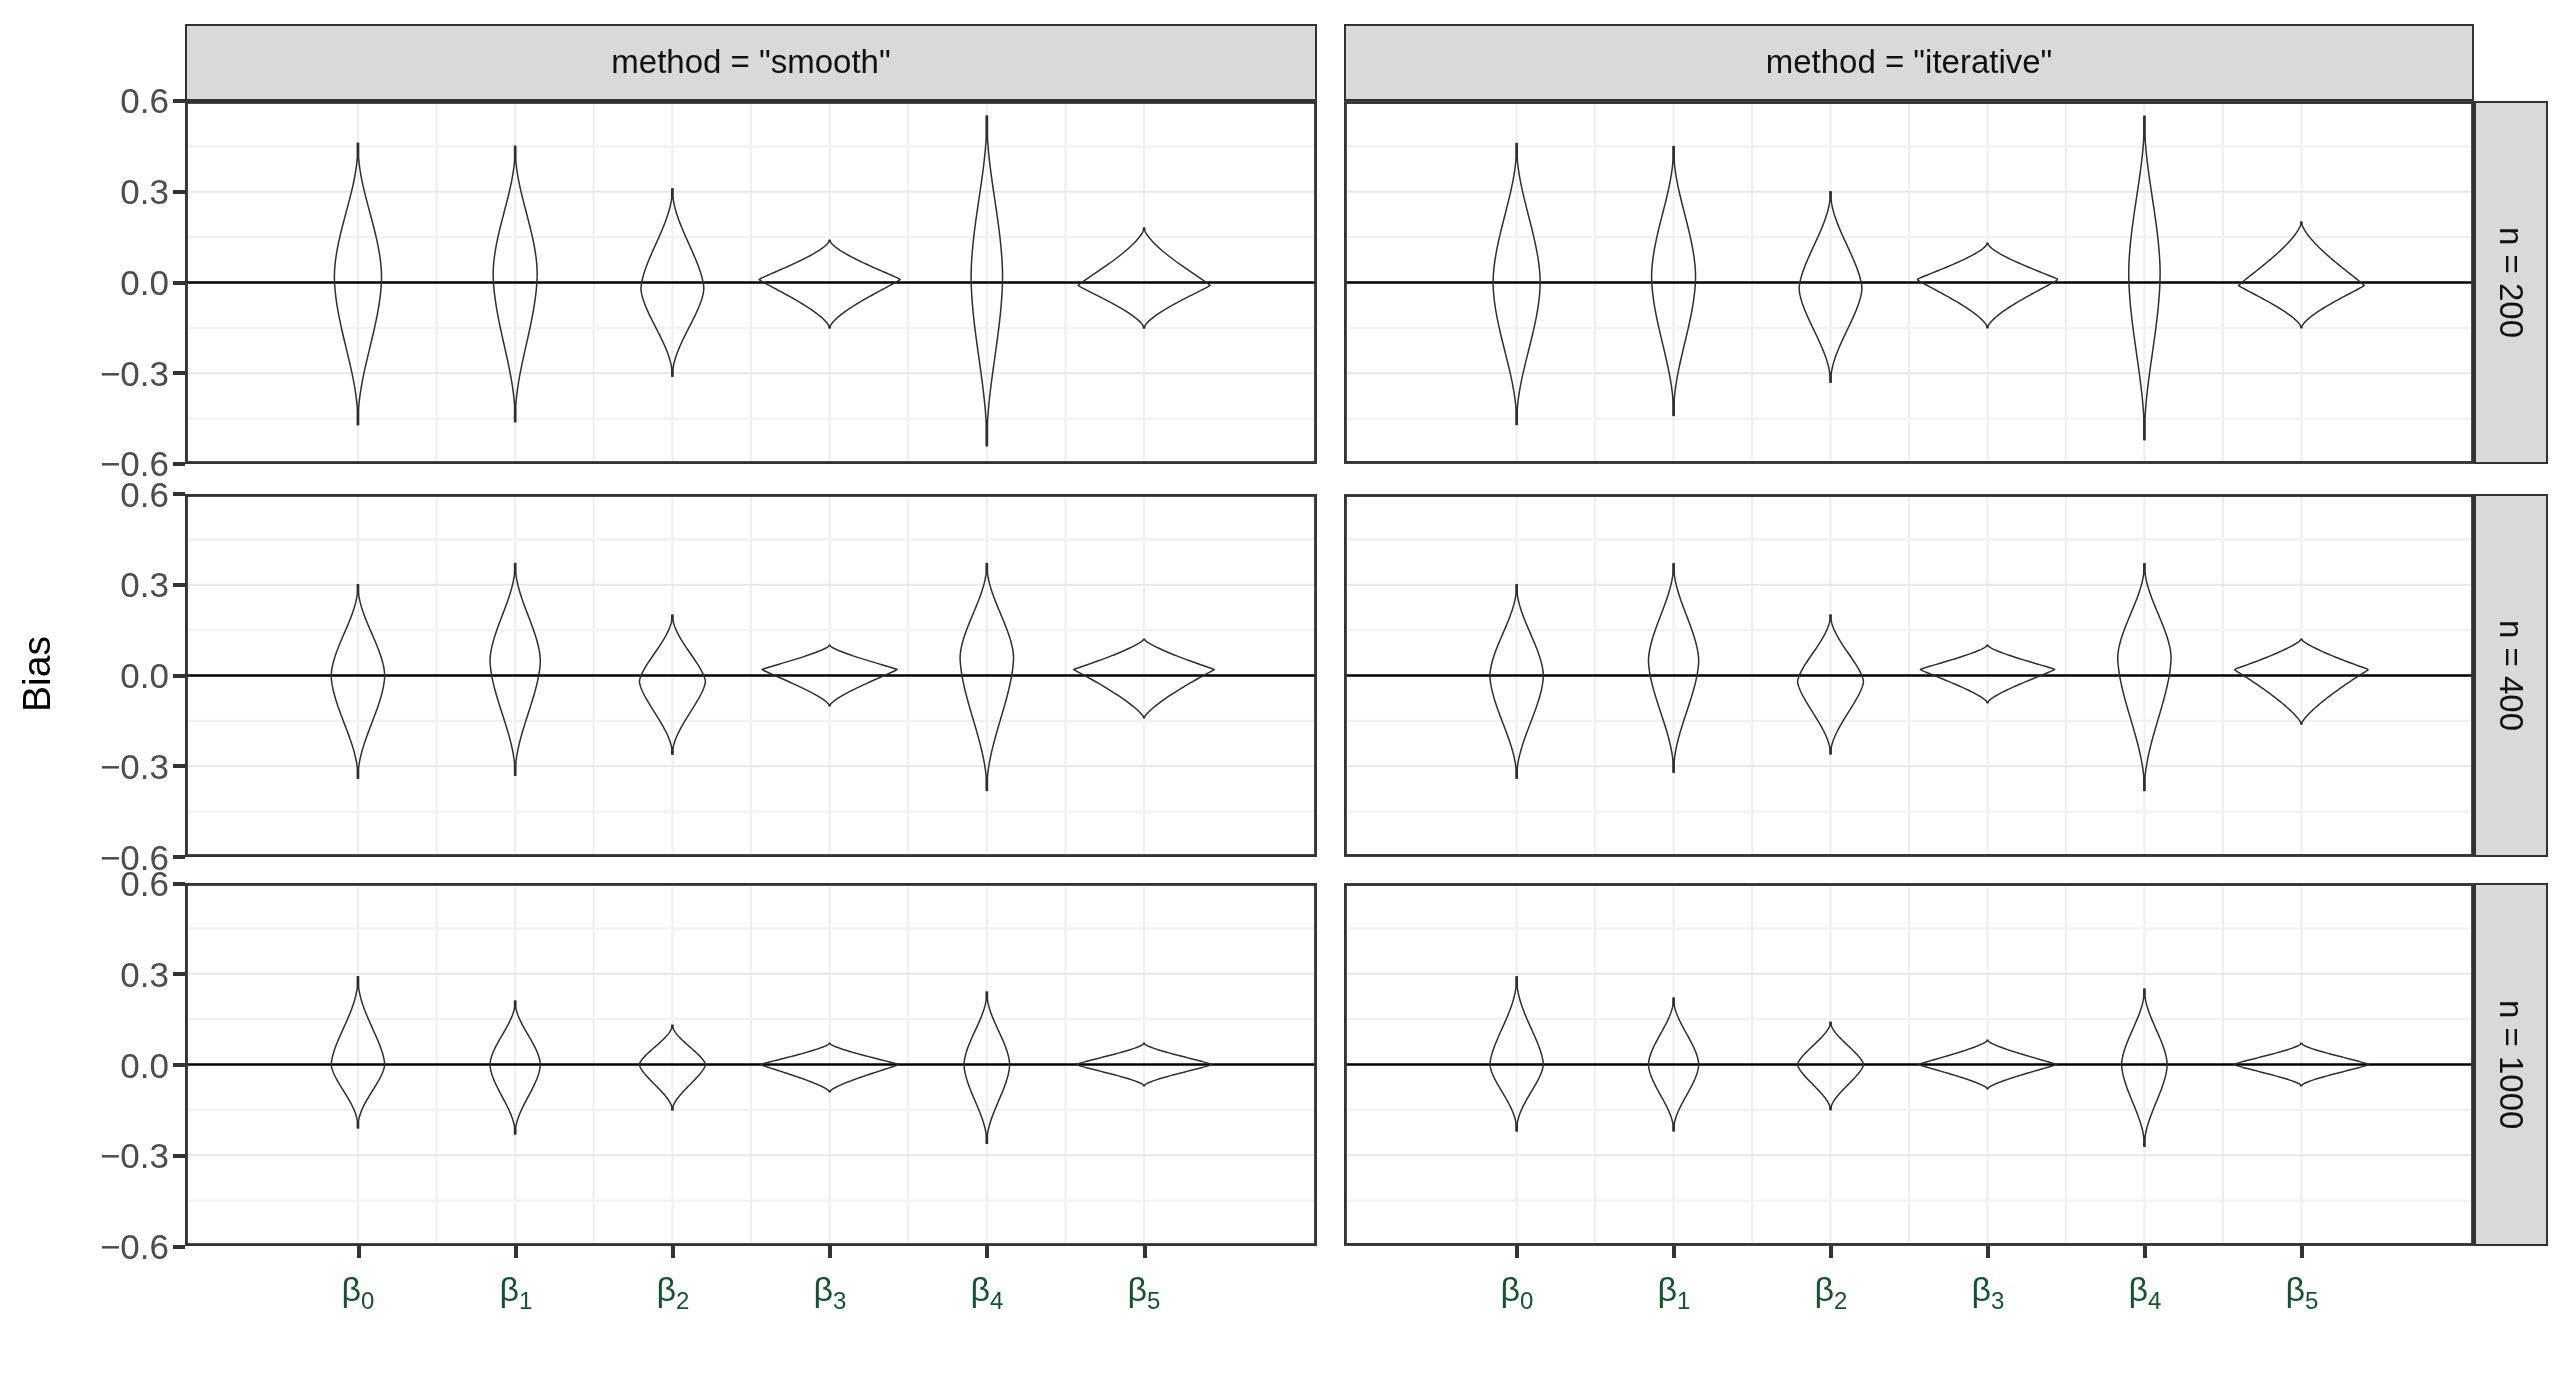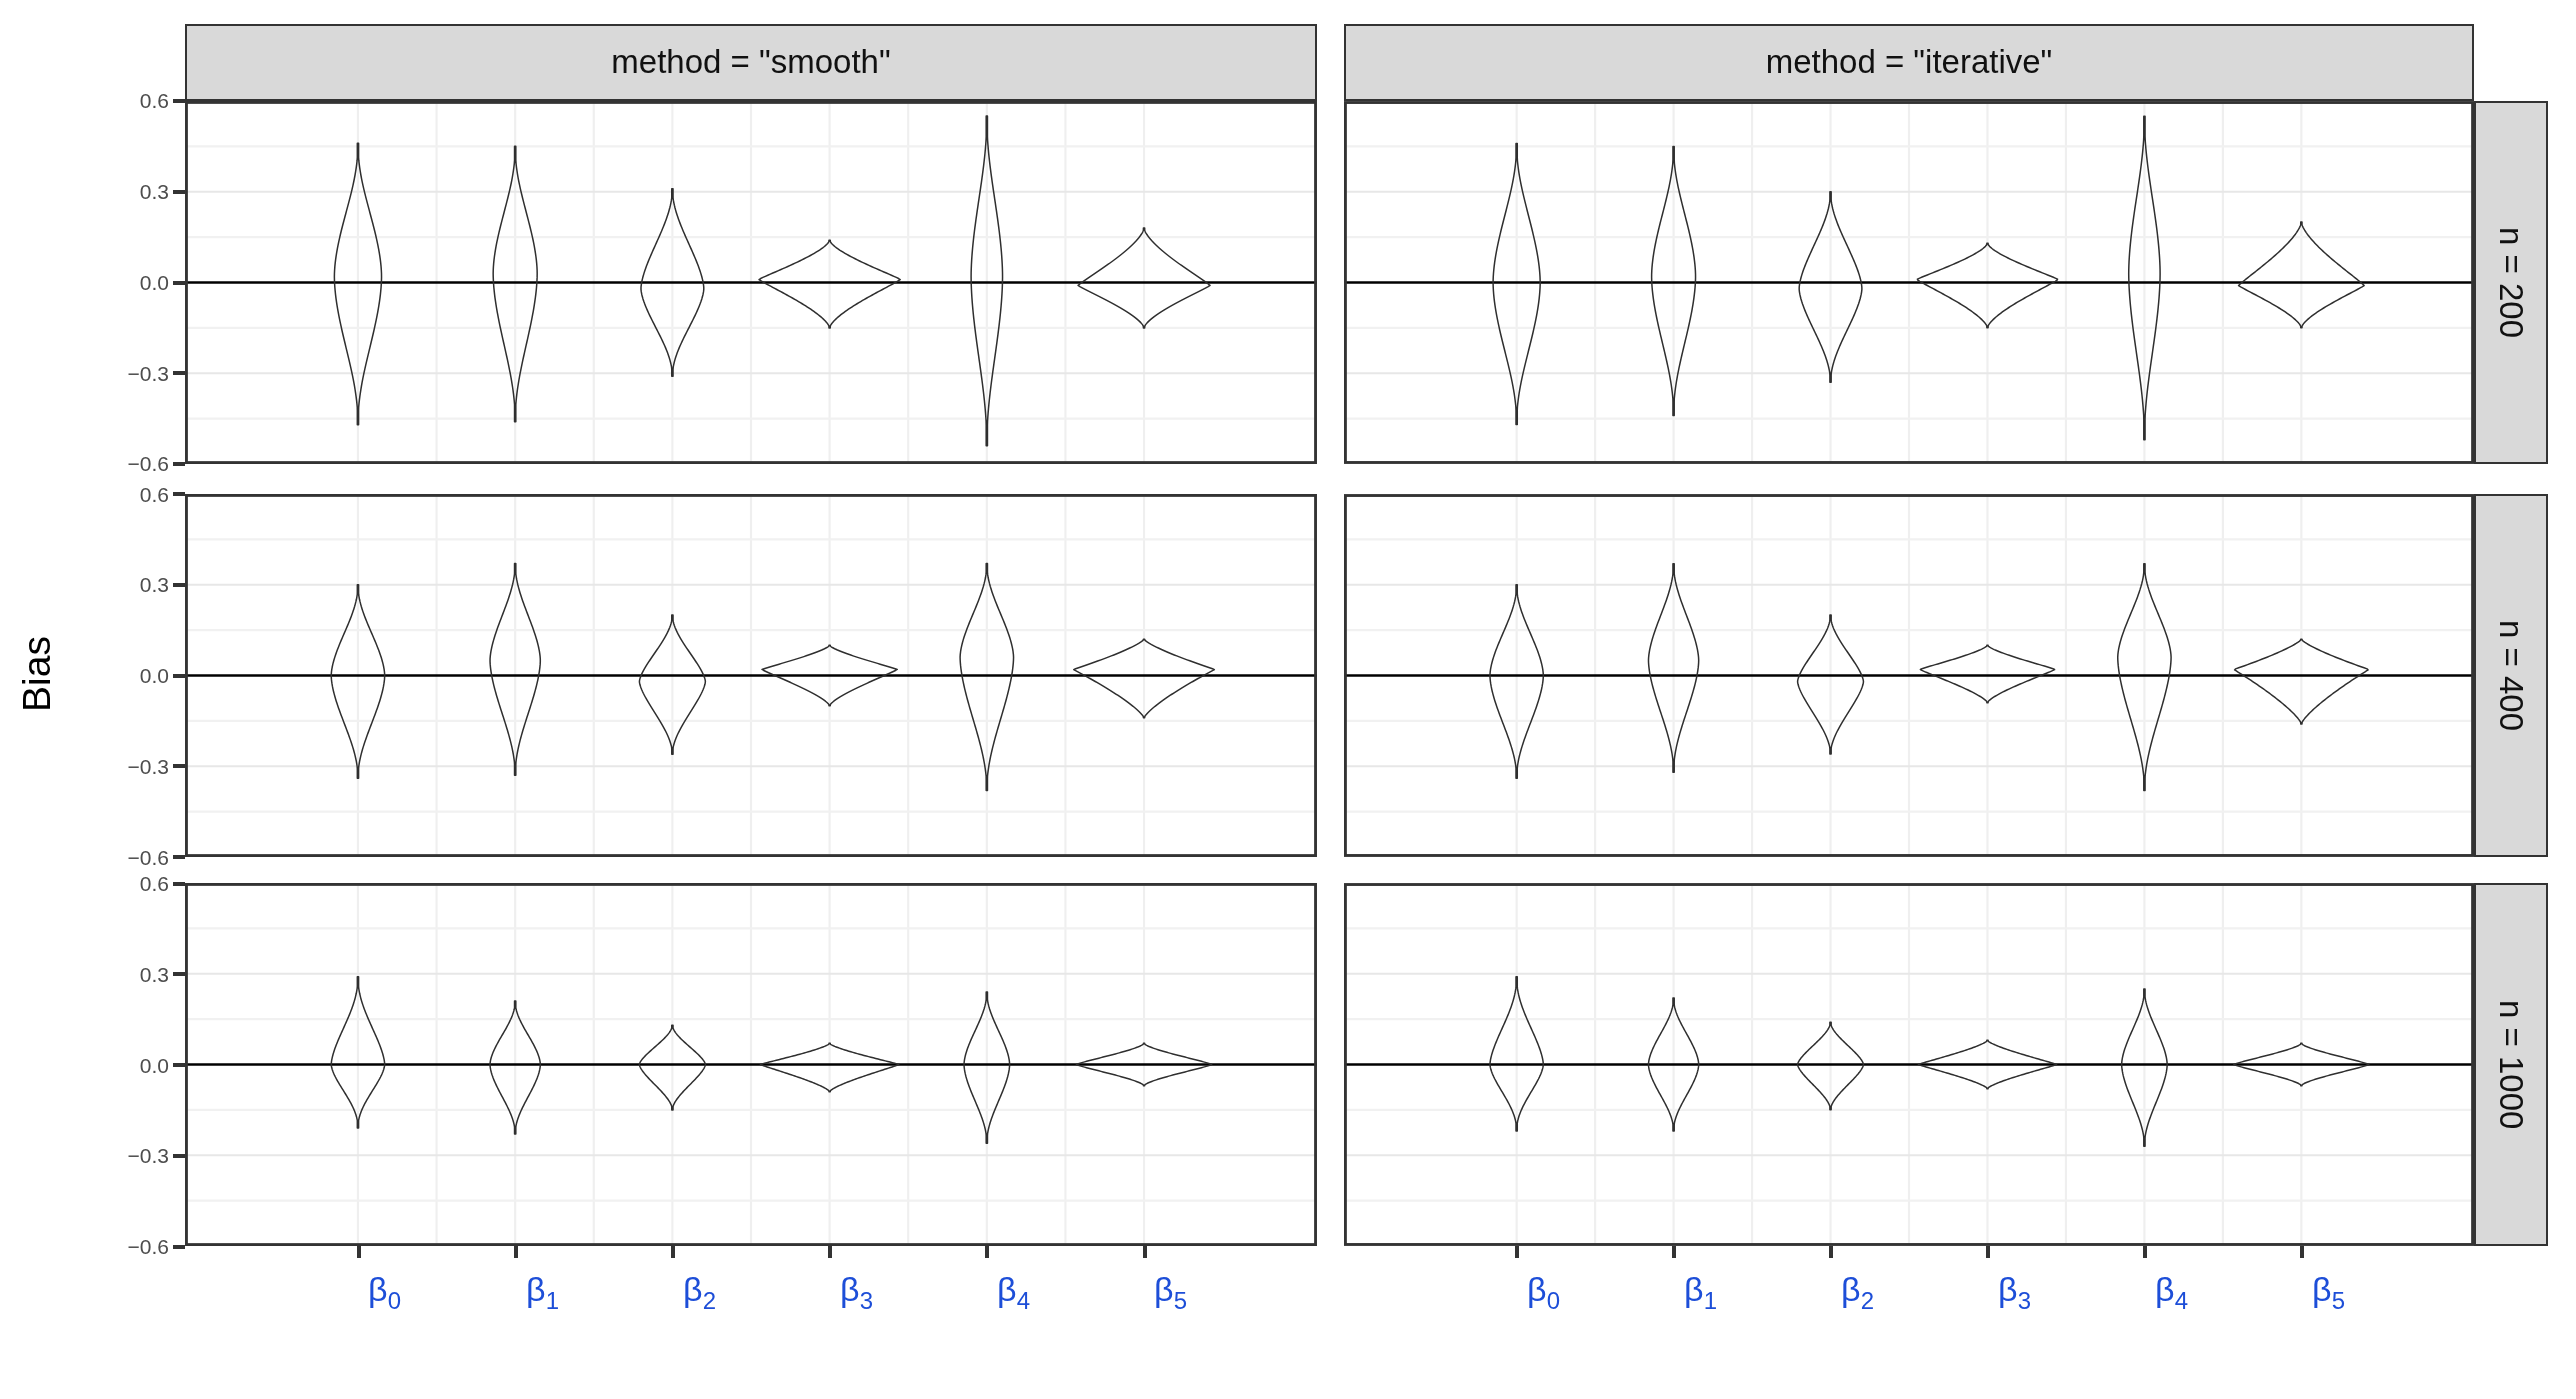--- a/index.html
+++ b/index.html
@@ -4,22 +4,22 @@
 <style>
   html,body{margin:0;padding:0;background:#ffffff;}
   body{font-family:"Liberation Sans","DejaVu Sans",sans-serif;}
   #figure{position:relative;width:2576px;height:1400px;background:#ffffff;overflow:hidden;}
   .strip{position:absolute;background:#d9d9d9;border:2.9px solid #333333;box-sizing:border-box;
          display:flex;align-items:center;justify-content:center;color:#111111;font-size:33px;}
   .strip-right{writing-mode:vertical-rl;}
   .panel{position:absolute;background:#ffffff;}
   .y-title{position:absolute;color:#000000;font-size:39px;white-space:nowrap;
            transform:translate(-50%,-50%) rotate(-90deg);}
-  .ytick-label{position:absolute;color:#4d4d4d;font-size:21px;text-align:right;line-height:43px;height:43px;}
-  .xtick-label{position:absolute;color:#1d4ed8;font-size:34px;text-align:right;line-height:46px;height:50px;}
+  .ytick-label{position:absolute;color:#4d4d4d;font-size:35px;text-align:right;line-height:43px;height:43px;}
+  .xtick-label{position:absolute;color:#14532d;font-size:34px;text-align:center;line-height:46px;height:50px;}
   .xtick-label sub{font-size:24px;line-height:0;}
   .tick{position:absolute;background:#333333;}
 </style>
 </head>
 <body>
 
 <div id="figure">
 
   <div class="y-title" style="left:37px;top:674px;">Bias</div>
 

